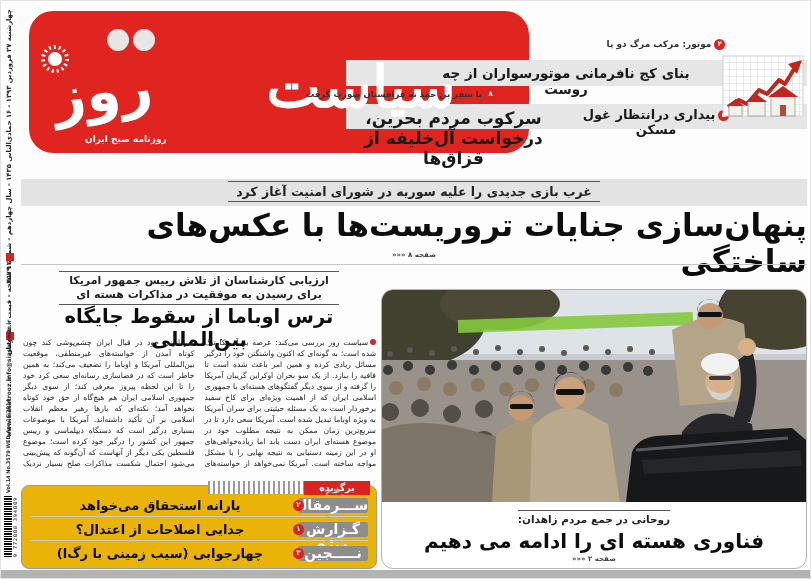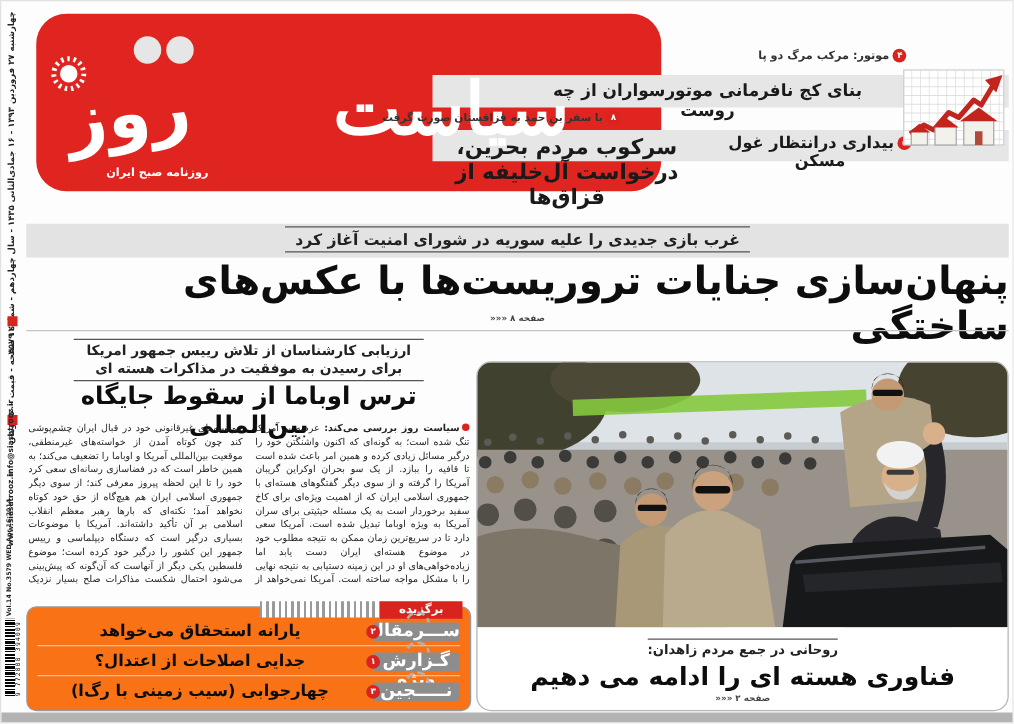--- a/index.html
+++ b/index.html
@@ -53,33 +53,33 @@
   .ob-kicker { position:absolute; left:58px; top:270px; width:280px; text-align:center;
                border-top:1px solid #555; border-bottom:1px solid #555; padding:2px 0;
                font-size:11px; font-weight:bold; line-height:14px; color:#222; }
   .ob-headline { position:absolute; left:20px; top:304px; width:356px; text-align:center;
                  font-size:19.5px; font-weight:bold; color:#0d0d0d; }
   .ob-body { position:absolute; left:22px; top:336px; width:353px; height:141px; overflow:hidden;
              column-count:2; column-gap:10px; font-size:7.6px; line-height:11px;
              text-align:justify; color:#222; }
   .red-dot { display:inline-block; width:6px; height:6px; border-radius:50%; background:#d8231f;
              margin-left:2px; }
-  .ob-lead { font-weight:bold; }
+  .ob-lead { font-weight:normal; }
   
   .photo-frame { position:absolute; left:380px; top:288px; width:426px; height:280px;
                  border:1px solid #b5b5b5; border-radius:12px; overflow:hidden; background:#fff; }
   .photo { width:426px; height:212px; display:block; }
   .cap-kicker { margin-top:6px; text-align:center; }
   .cap-kicker span { display:inline-block; font-size:10.5px; font-weight:bold; color:#222;
                      border-top:1px solid #555; padding-top:2px; }
   .cap-headline { text-align:center; font-size:20px; font-weight:bold; color:#0d0d0d; margin-top:2px; }
   .cap-ref { text-align:center; margin-top:2px; }
   
   .sel-box { position:absolute; left:20px; top:484px; width:356px; height:84px;
-             border:1px solid #9a9a9a; border-radius:8px; background:#f97316; }
+             border:1px solid #9a9a9a; border-radius:8px; background:#eab308; }
   .sel-title { position:absolute; right:6px; top:-5px; width:66px; height:14px; background:#d8231f;
                color:#fff; font-size:9.5px; font-weight:bold; text-align:center; line-height:14px; }
   .sel-stripes { position:absolute; right:72px; top:-5px; width:96px; height:13px;
                  background:repeating-linear-gradient(90deg,#9a9a9a 0 2px,#fff 2px 5px); }
   .sel-row { position:absolute; right:8px; left:8px; height:23px; display:flex; align-items:center;
              border-bottom:1px solid #c9c9c9; }
   .sel-row:last-child { border-bottom:none; }
   .sel-tag { position:relative; width:70px; height:15px; background:#8d8d8d; border-radius:3px;
              color:#fff; font-size:14px; font-weight:bold; text-align:center; line-height:15px;
              flex-shrink:0; }

